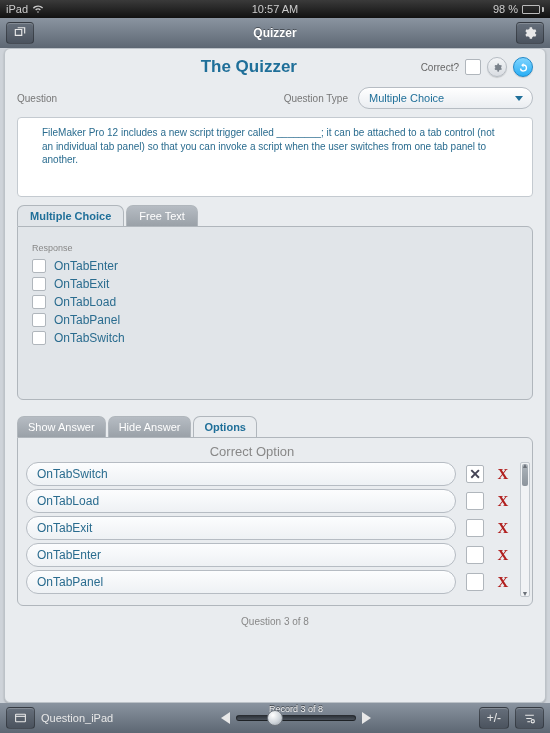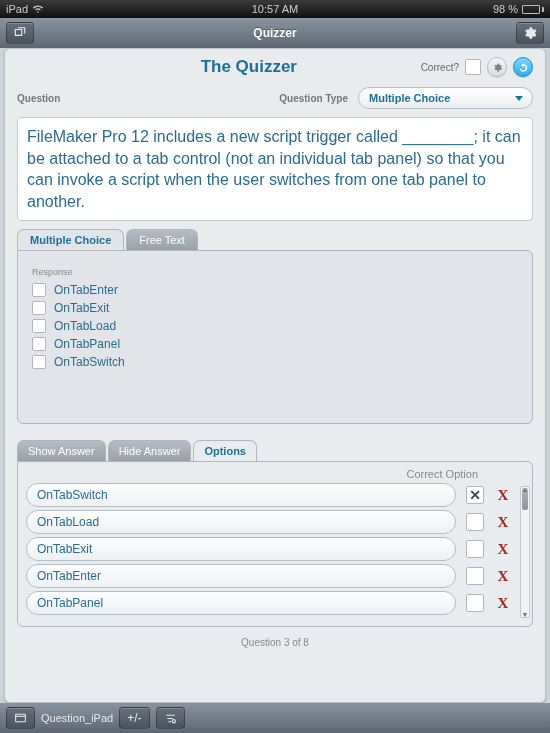--- a/index.html
+++ b/index.html
@@ -26,44 +26,44 @@
   
   .page { position:absolute; top:48px; bottom:30px; left:4px; right:4px; background:#e9ecef; border:1px solid #bcc2c8; border-radius:6px; box-shadow:0 1px 2px rgba(0,0,0,.2); overflow:hidden; }
   .header-row { display:flex; align-items:center; height:36px; padding:0 12px; }
   .app-title { color:#1f6f99; font-weight:bold; font-size:17px; flex:1; text-align:center; }
   .correct-wrap { display:flex; align-items:center; gap:6px; font-size:10px; color:#666; }
   .chk { width:16px; height:16px; border:1px solid #b0b6bc; background:#fff; border-radius:2px; }
   .roundbtn { width:20px; height:20px; border-radius:50%; background:linear-gradient(#f3f5f7,#d9dde2); border:1px solid #b6bcc3; display:flex; align-items:center; justify-content:center; box-shadow:0 1px 1px rgba(0,0,0,.15);}
   .roundbtn svg { width:11px; height:11px; }
   .bluebtn { background:linear-gradient(#7fd4ff,#2aaff5); border-color:#1e88c9; }
 
-  .qtype-row { display:flex; align-items:center; gap:10px; padding:2px 12px 6px;font-weight:bold; }
+  .qtype-row { display:flex; align-items:center; gap:10px; padding:2px 12px 6px; }
   .q-label { font-size:10px; color:#777; width:60px; }
   .qtype-label { font-size:10px; color:#777; margin-left:auto; }
   .dropdown { width:175px; height:22px; background:linear-gradient(#fff,#eaedf1); border:1px solid #b6bcc3; border-radius:11px; display:flex; align-items:center; padding:0 10px; font-size:11px; color:#1f6f99; position:relative; box-shadow:inset 0 1px 1px rgba(255,255,255,.7);}
   .dropdown::after { content:""; position:absolute; right:9px; top:8px; width:0; height:0; border-left:4px solid transparent; border-right:4px solid transparent; border-top:5px solid #1f6f99; }
 
-  .qbody { margin:2px 12px 8px; background:#fff; border:1px solid #c4cad0; border-radius:4px; padding:8px 9px; font-size:16px; color:#2a6c8f; line-height:1.35; min-height:80px; }
+  .qbody { margin:2px 12px 8px; background:#fff; border:1px solid #c4cad0; border-radius:4px; padding:8px 24px; font-size:10px; color:#2a6c8f; line-height:1.35; min-height:80px; }
 
   
   .tabs { display:flex; margin:4px 0 0 12px; }
   .tab { font-size:11px; padding:4px 12px; border:1px solid #b0b6bc; border-bottom:none; border-top-left-radius:7px; border-top-right-radius:7px; background:linear-gradient(#b6bcc3,#9aa1a8); color:#fff; margin-right:2px; cursor:pointer;}
   .tab.active { background:#e1e5e9; color:#1f6f99; font-weight:bold; border-color:#b0b6bc; }
   .tabpanel { margin:0 12px; background:#e1e5e9; border:1px solid #b0b6bc; border-radius:0 6px 6px 6px; padding:16px 10px 12px; }
   .section-label { font-size:9px; color:#888; margin:0 0 4px 4px; }
   .resp-row { display:flex; align-items:center; gap:8px; padding:2px 4px; }
   .resp-row .chk { width:14px; height:14px; }
   .resp-row span { font-size:12px; color:#2a6c8f; }
 
   
   .ltabs { display:flex; margin:16px 0 0 12px; }
   .ltab { font-size:11px; padding:4px 10px; border:1px solid #b0b6bc; border-bottom:none; border-top-left-radius:7px; border-top-right-radius:7px; background:linear-gradient(#b6bcc3,#9aa1a8); color:#fff; margin-right:2px; cursor:pointer;}
   .ltab.active { background:#e9ecef; color:#1f6f99; font-weight:bold; }
   .lpanel { margin:0 12px 10px; background:#e9ecef; border:1px solid #b0b6bc; border-radius:0 6px 6px 6px; padding:6px 8px 8px; position:relative; }
-  .col-head { font-size:11px; color:#888; text-align:right; padding-right:46px; }
+  .col-head { font-size:13px; color:#888; text-align:center; padding-right:46px; }
   .opt-row { display:flex; align-items:center; gap:10px; margin:3px 0; }
   .opt-input { flex:1; height:24px; border:1px solid #b6bcc3; border-radius:12px; background:linear-gradient(#fcfdfe,#eef1f4); padding:0 10px; font-size:12px; color:#2a6c8f; display:flex; align-items:center; }
   .opt-chk { width:18px; height:18px; border:1px solid #b0b6bc; background:#fff; border-radius:2px; display:flex; align-items:center; justify-content:center; }
   .opt-chk.marked::before { content:"✕"; color:#445; font-weight:bold; font-size:14px; line-height:1; }
   .del-x { color:#b1201f; font-weight:bold; font-size:15px; width:18px; text-align:center; cursor:pointer; font-family: Georgia, serif;}
   .scroller { position:absolute; right:2px; top:24px; bottom:8px; width:10px; border:1px solid #c2c8ce; border-radius:2px; background:#f1f3f5; }
   .scroller .thumb { margin:1px; height:22px; background:linear-gradient(#aeb5bc,#8c949c); border-radius:2px; }
   .scroller .arrow { position:absolute; left:0; right:0; text-align:center; font-size:7px; color:#6b7178; }
   .scroller .up { top:-1px; } .scroller .down { bottom:-1px; }
 
@@ -236,20 +236,28 @@
 
 <div class="toolbar">
   <div class="tool">
     <svg viewBox="0 0 24 24">
         <rect x="3" y="4" width="18" height="14" rx="1" fill="none" stroke="#e8e8e8" stroke-width="2"></rect>
         <line x1="3" y1="8" x2="21" y2="8" stroke="#e8e8e8" stroke-width="2"></line>
       </svg>
   </div>
   <span class="layout-name">Question_iPad</span>
 
+  <div class="rec-nav">
+    <div class="tri prev"></div>
+    <div class="slider">
+      <div class="caption">Record 3 of 8</div>
+      <div class="knob"></div>
+    </div>
+    <div class="tri next"></div>
+  </div>
 
   <div class="tool">
     <span style="font-size:12px;color:#e8e8e8">+/-</span>
   </div>
   <div class="tool">
     <svg viewBox="0 0 24 24">
         <path fill="none" stroke="#e8e8e8" stroke-width="2" d="M4 6h16M6 12h10M8 18h5"></path>
         <circle cx="18" cy="17" r="3" fill="none" stroke="#e8e8e8" stroke-width="2"></circle>
       </svg>
   </div>

